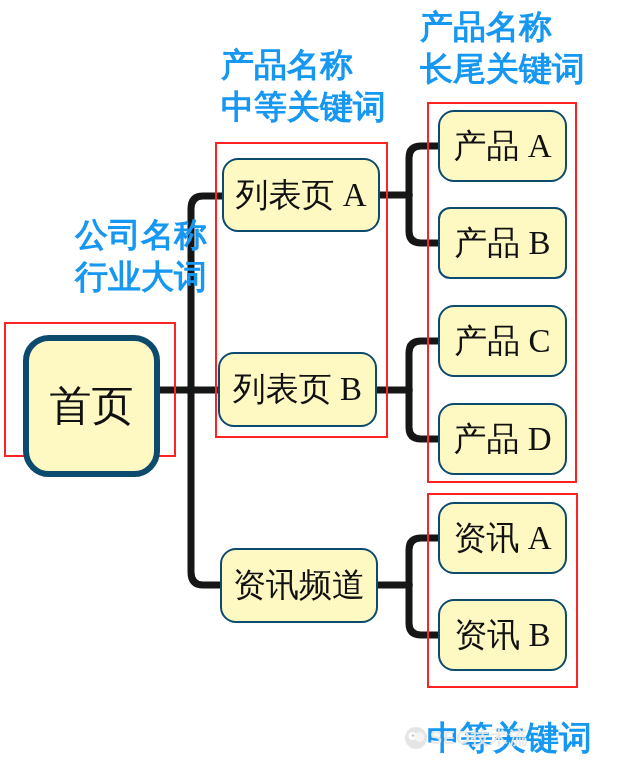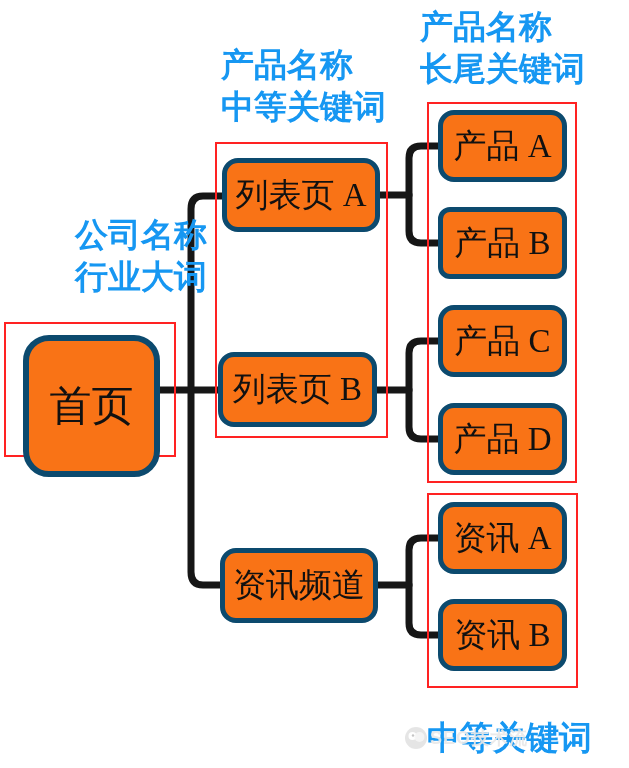--- a/index.html
+++ b/index.html
@@ -12,22 +12,22 @@
   }
   svg.connectors{position:absolute;left:0;top:0;z-index:1;}
   .hl-rect{
     position:absolute;
     border:2px solid #ff2222;
     z-index:2;
     box-sizing:border-box;
   }
   .node{
     position:absolute;
-    background:#f97316;
-    border:5px solid #0c4a6e;
+    background:#fef9c3;
+    border:2px solid #0c4a6e;
     border-radius:16px;
     box-sizing:border-box;
     display:flex;align-items:center;justify-content:center;
     font-family:"Liberation Serif","DejaVu Serif",serif;
     font-size:33px;color:#111111;
     z-index:3;
     white-space:nowrap;
   }
   .node-home{
     border-width:6px;border-radius:26px;font-size:42px;

